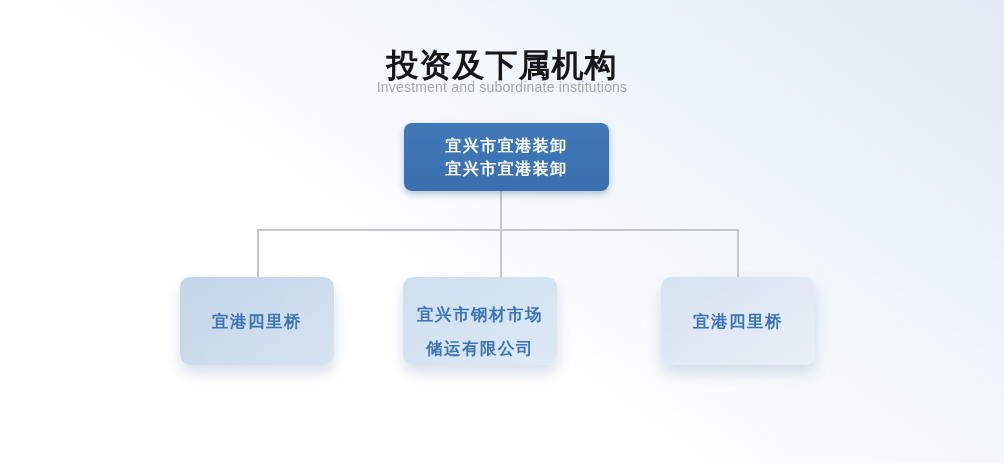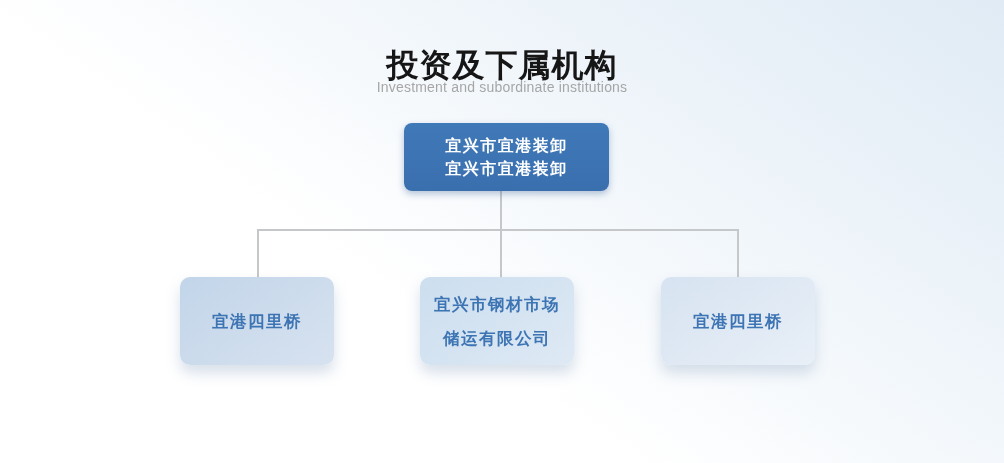--- a/index.html
+++ b/index.html
@@ -97,22 +97,23 @@
     letter-spacing: 1.5px;
     line-height: 34px;
     text-align: center;
     box-shadow: 0 8px 14px rgba(125, 152, 185, 0.30);
   }
   .child-box-1 {
     left: 180px;
     background: linear-gradient(145deg, #c2d5e9 0%, #d7e2f0 100%);
   }
   .child-box-2 {
-    left: 420px;
+    left: 403px;
     background: linear-gradient(145deg, #ccdeef 0%, #dee9f4 100%);
+    justify-content: flex-end;
   }
   .child-box-3 {
     left: 661px;
     background: linear-gradient(145deg, #d7e3f1 0%, #e8eff7 100%);
   }
   .box-line {
     display: block;
   }
 </style>
 </head>

